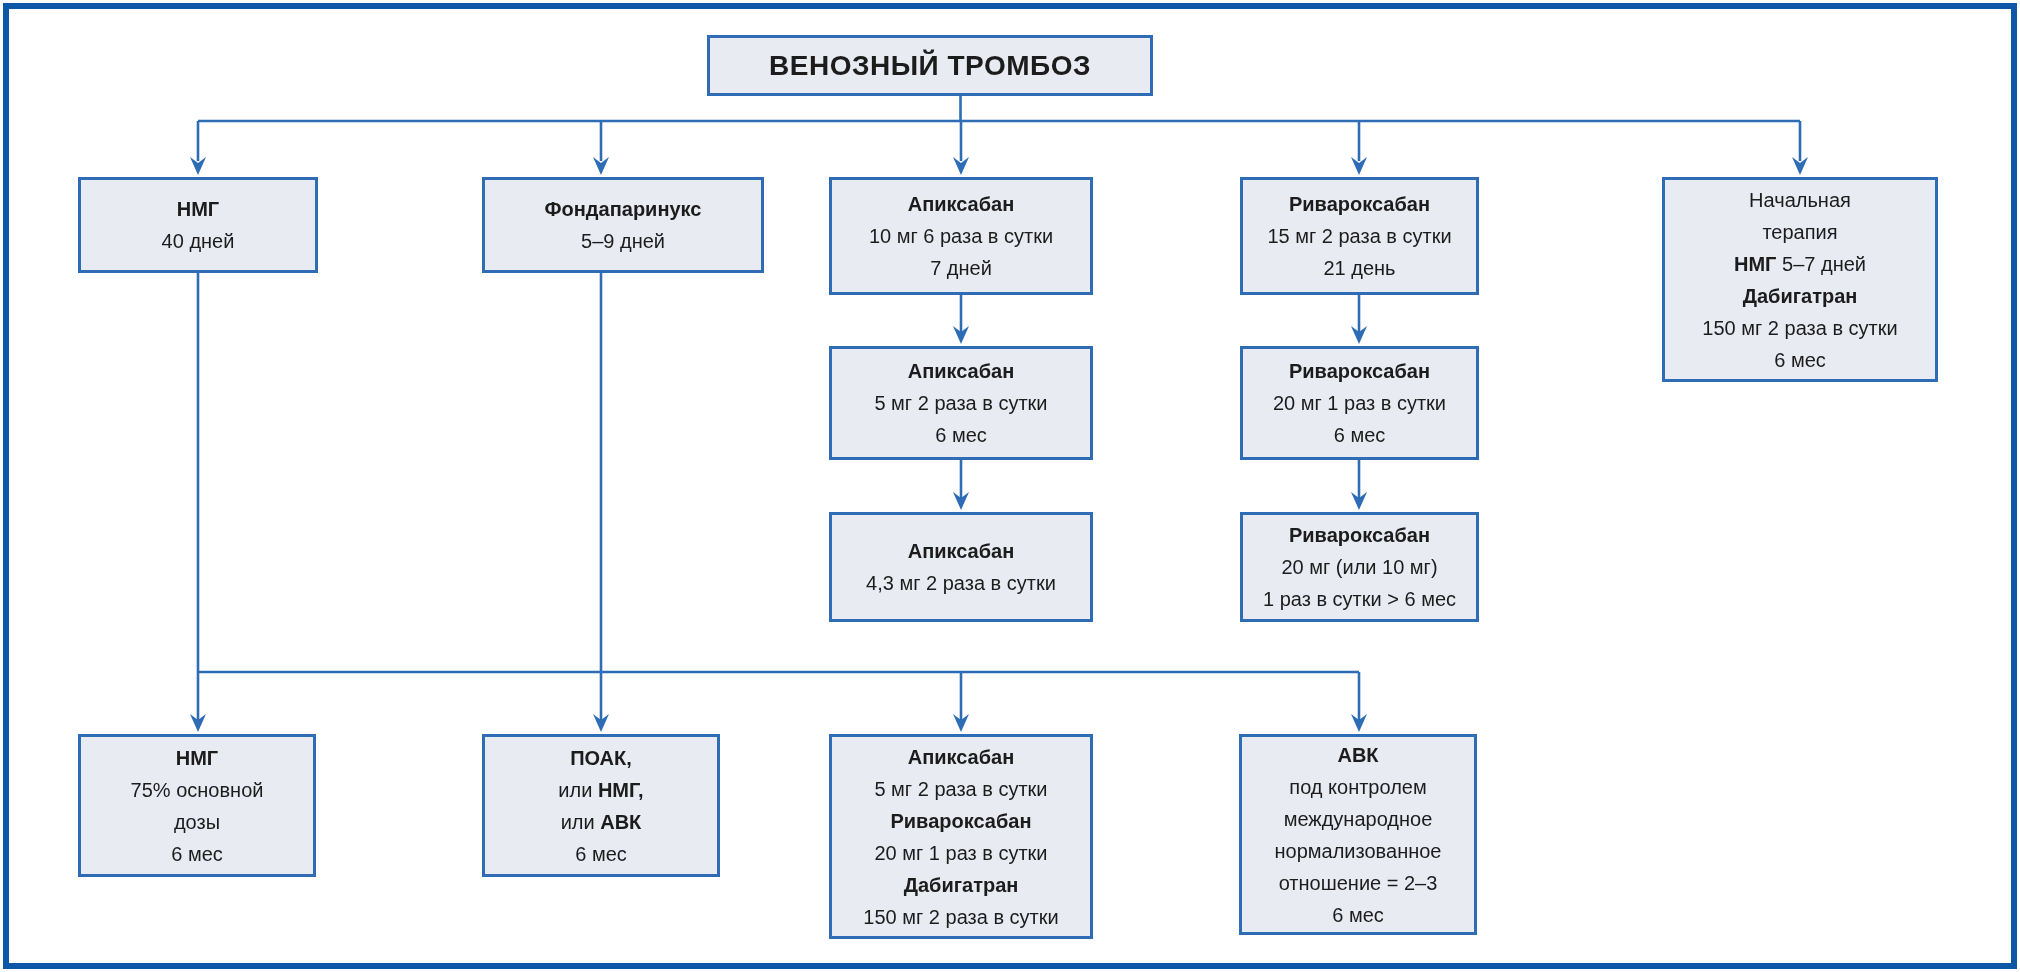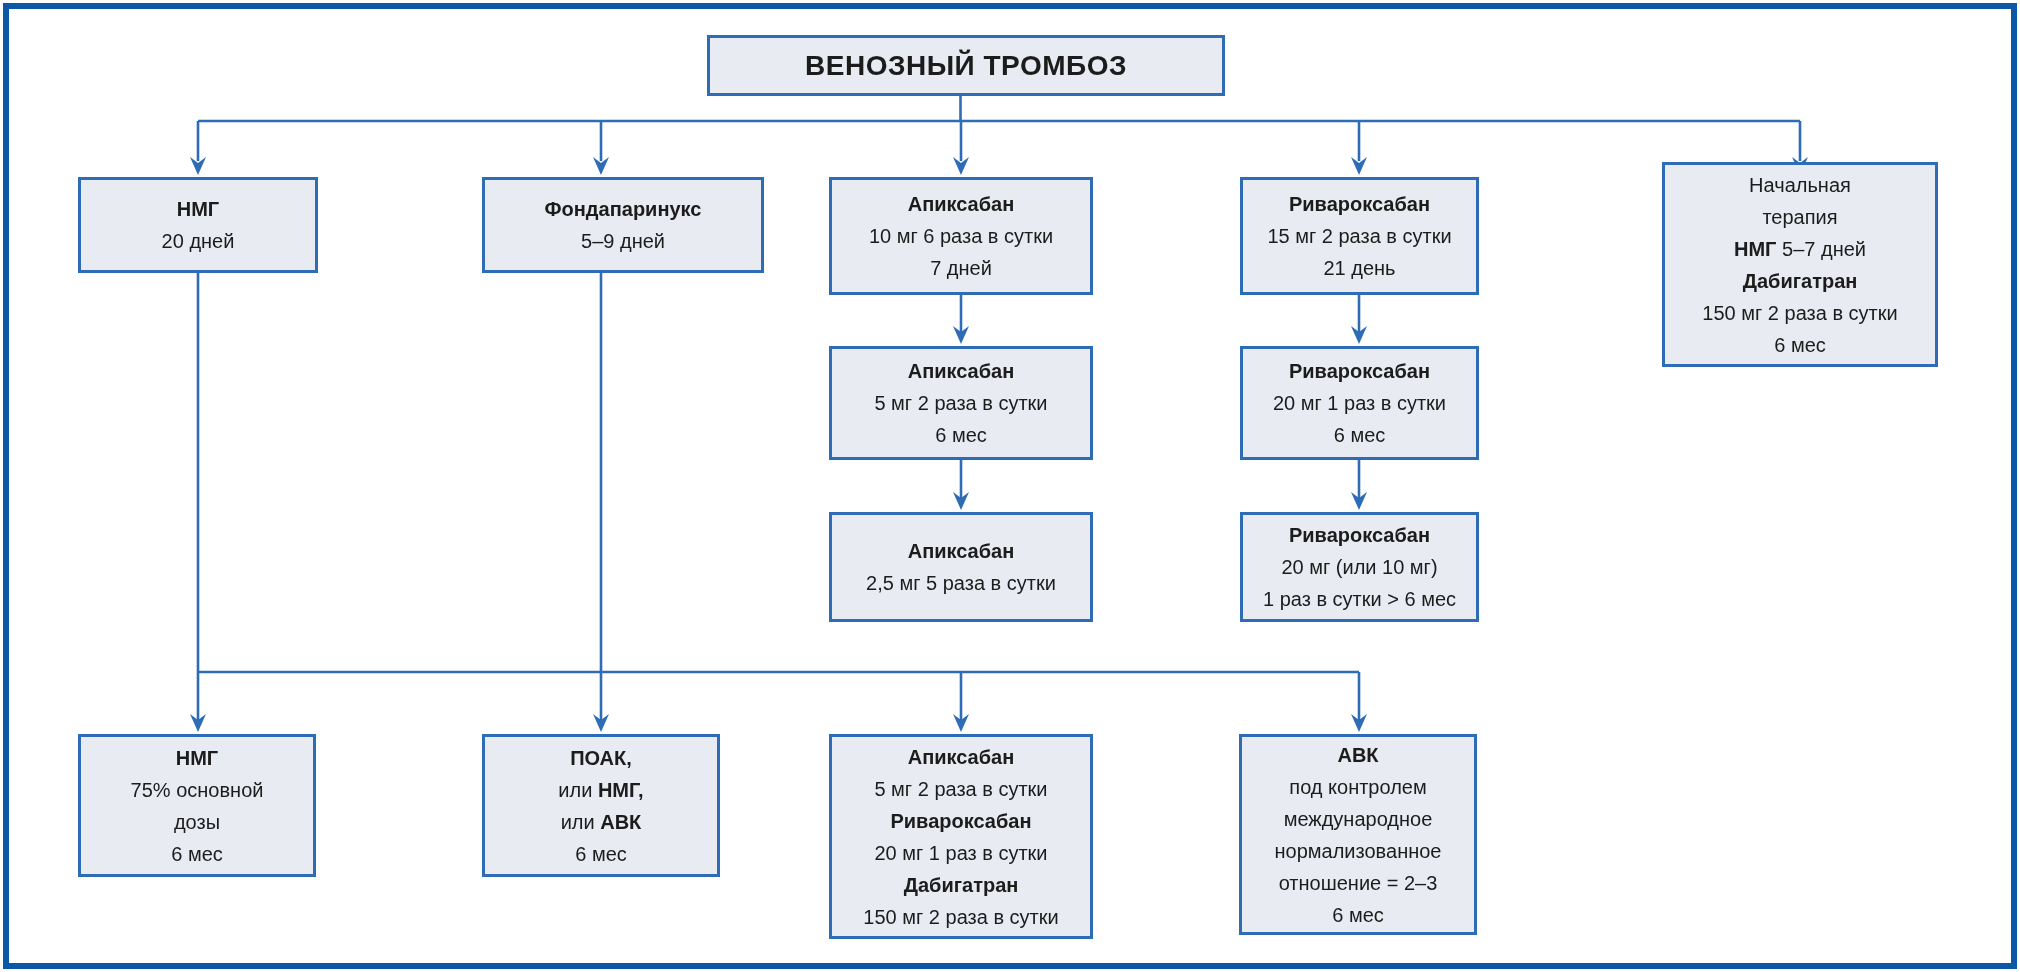--- a/index.html
+++ b/index.html
@@ -74,47 +74,47 @@
                         M961 344l-8 -18 8 6 8 -6z
                         M961 510l-8 -18 8 6 8 -6z
                         M1359 344l-8 -18 8 6 8 -6z
                         M1359 510l-8 -18 8 6 8 -6z
                         M198 732l-8 -18 8 6 8 -6z
                         M601 732l-8 -18 8 6 8 -6z
                         M961 732l-8 -18 8 6 8 -6z
                         M1359 732l-8 -18 8 6 8 -6z"></path>
 </svg>
 
-<div class="box title-box" style="left:707px; top:35px; width:518px; height:61px;">
+<div class="box title-box" style="left:707px; top:35px; width:446px; height:61px;">
   <div class="ln">ВЕНОЗНЫЙ ТРОМБОЗ</div>
 </div>
 
 <div class="box" style="left:78px; top:177px; width:240px; height:96px;">
   <div class="ln b">НМГ</div>
-  <div class="ln">20 дней</div>
+  <div class="ln">40 дней</div>
 </div>
 
 <div class="box" style="left:482px; top:177px; width:282px; height:96px;">
   <div class="ln b">Фондапаринукс</div>
   <div class="ln">5–9 дней</div>
 </div>
 
 <div class="box" style="left:829px; top:177px; width:264px; height:118px;">
   <div class="ln b">Апиксабан</div>
   <div class="ln">10 мг 6 раза в сутки</div>
   <div class="ln">7 дней</div>
 </div>
 
 <div class="box" style="left:1240px; top:177px; width:239px; height:118px;">
   <div class="ln b">Ривароксабан</div>
   <div class="ln">15 мг 2 раза в сутки</div>
   <div class="ln">21 день</div>
 </div>
 
-<div class="box" style="left:1662px; top:162px; width:276px; height:205px;">
+<div class="box" style="left:1662px; top:177px; width:276px; height:205px;">
   <div class="ln">Начальная</div>
   <div class="ln">терапия</div>
   <div class="ln"><span class="b">НМГ</span> <span>5–7 дней</span></div>
   <div class="ln b">Дабигатран</div>
   <div class="ln">150 мг 2 раза в сутки</div>
   <div class="ln">6 мес</div>
 </div>
 
 <div class="box" style="left:829px; top:346px; width:264px; height:114px;">
   <div class="ln b">Апиксабан</div>
@@ -123,21 +123,21 @@
 </div>
 
 <div class="box" style="left:1240px; top:346px; width:239px; height:114px;">
   <div class="ln b">Ривароксабан</div>
   <div class="ln">20 мг 1 раз в сутки</div>
   <div class="ln">6 мес</div>
 </div>
 
 <div class="box" style="left:829px; top:512px; width:264px; height:110px;">
   <div class="ln b">Апиксабан</div>
-  <div class="ln">2,5 мг 5 раза в сутки</div>
+  <div class="ln">4,3 мг 2 раза в сутки</div>
 </div>
 
 <div class="box" style="left:1240px; top:512px; width:239px; height:110px;">
   <div class="ln b">Ривароксабан</div>
   <div class="ln">20 мг (или 10 мг)</div>
   <div class="ln">1 раз в сутки &gt; 6 мес</div>
 </div>
 
 <div class="box" style="left:78px; top:734px; width:238px; height:143px;">
   <div class="ln b">НМГ</div>

